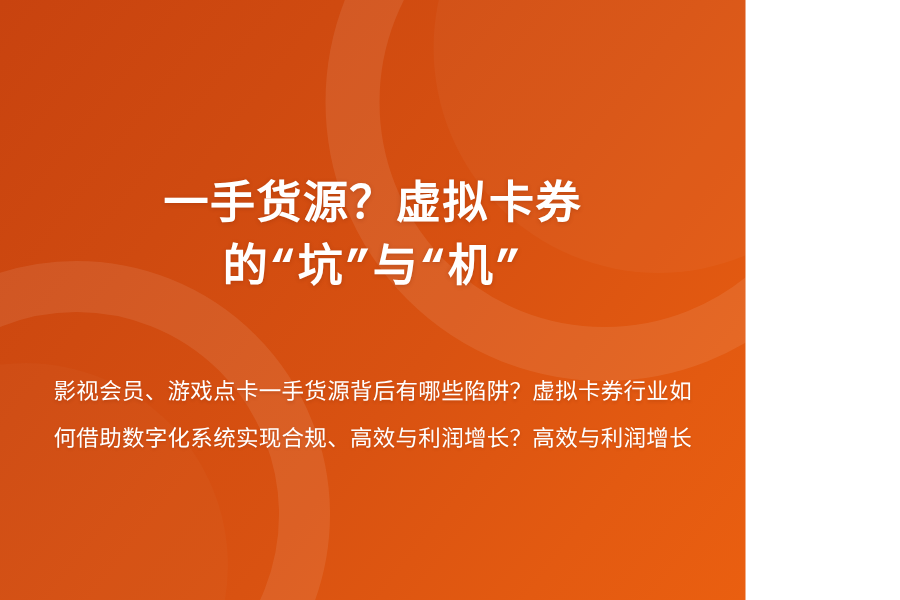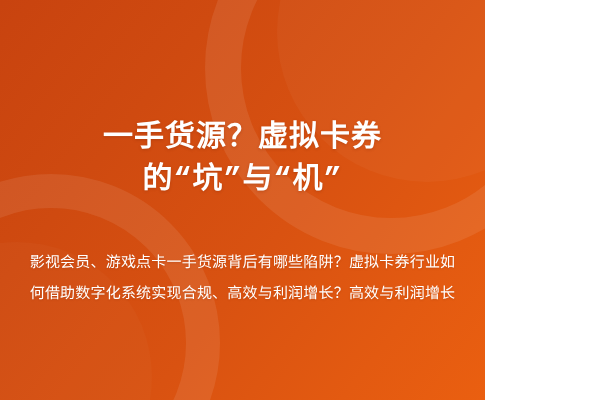--- a/index.html
+++ b/index.html
@@ -14,20 +14,21 @@
     width: 485px;
     height: 400px;
     overflow: hidden;
     font-family: "Liberation Sans", "DejaVu Sans", sans-serif;
     background: linear-gradient(128deg,
                 #c8430f 0%,
                 #cf4a10 28%,
                 #d95211 58%,
                 #e35a11 82%,
                 #ea5f10 100%);
+    padding-left: 12px;
     -webkit-font-smoothing: antialiased;
   }
 
   
   .ring {
     position: absolute;
     border-radius: 50%;
     border-style: solid;
     border-color: rgba(255, 255, 255, 0.085);
     pointer-events: none;

